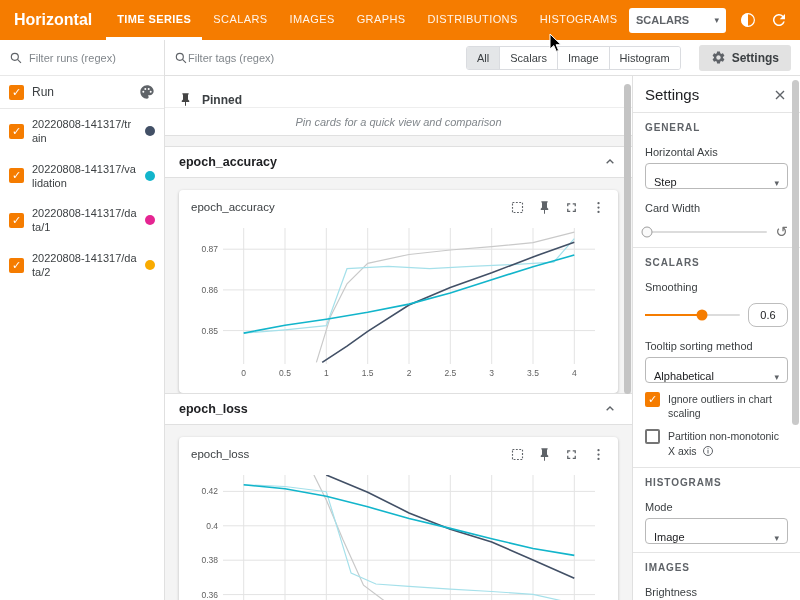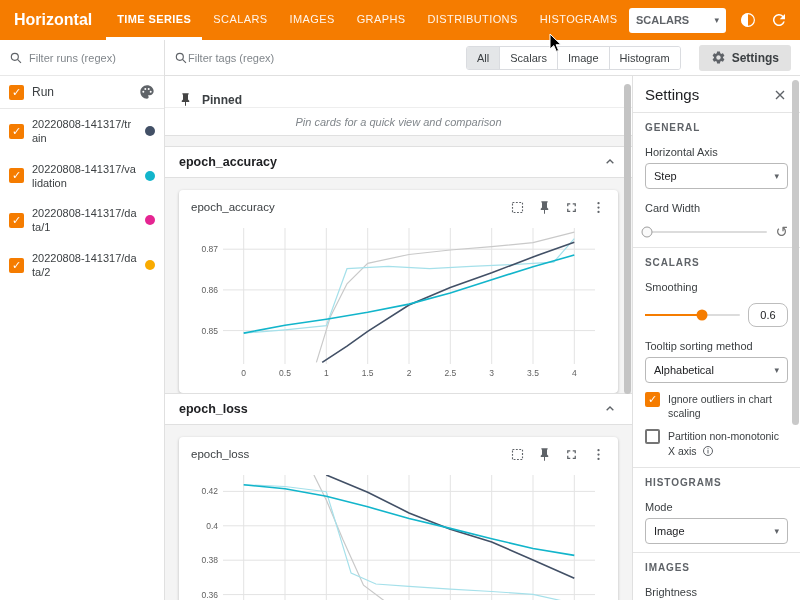--- a/index.html
+++ b/index.html
@@ -75,21 +75,21 @@
 
   
   .settings-panel{width:168px;flex:0 0 168px;background:#fff;border-left:1px solid #e0e0e0;
     padding:10px 12px;font-size:11px;overflow:hidden;position:relative}
   .sp-head{display:flex;justify-content:space-between;align-items:center;margin-bottom:9px}
   .sp-title{font-size:15px;color:#202124}
   .close-icon{width:16px;height:16px;color:#5f6368;cursor:pointer}
   .sp-divider{border:none;border-top:1px solid #e4e4e4;margin:8px -12px}
   .sp-sec{font-size:10px;color:#5f6368;letter-spacing:.9px;font-weight:bold;margin:9px 0 6px}
   .sp-label{font-size:11px;color:#3c4043;margin:13px 0 5px}
-  .sp-select{height:26px;border:1px solid #b9b9b9;border-radius:4px;display:flex;align-items:center;
+  .sp-select{height:26px;border:1px solid #b9b9b9;border-radius:4px;display:flex;align-items:flex-end;
     justify-content:space-between;padding:0 8px;font-size:11px;color:#202124;cursor:pointer;background:#fff}
   .caret{font-size:9px;color:#5f6368}
   .slider-row{display:flex;align-items:center;gap:8px;margin:10px 0 6px}
   .slider{flex:1;height:2px;background:#dcdcdc;position:relative;border-radius:1px;cursor:pointer}
   .slider .fill{position:absolute;left:0;top:0;height:2px;background:#f57c00}
   .slider .handle{position:absolute;top:50%;transform:translate(-50%,-50%);width:11px;height:11px;
     border-radius:50%;background:#f57c00;cursor:pointer}
   .slider .handle.plain{background:#fafafa;border:1.5px solid #9e9e9e}
   .slider.nofill .fill{background:transparent}
   .reset-icon{color:#757575;font-size:15px;line-height:1;cursor:pointer;flex:0 0 auto}

